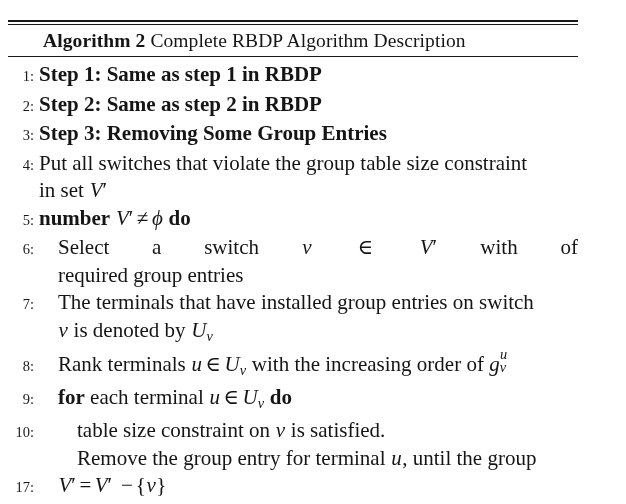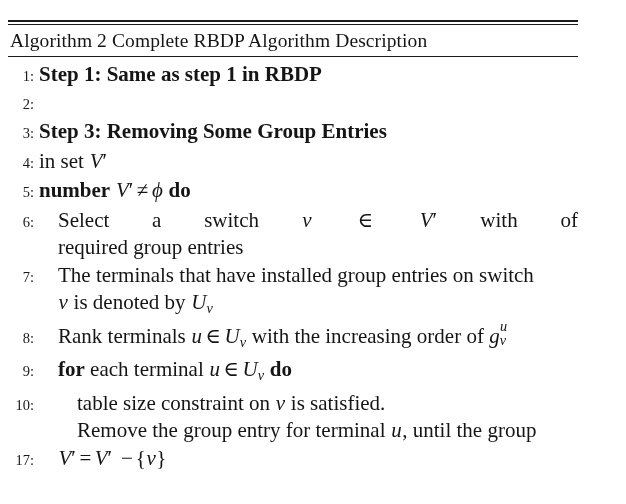--- a/index.html
+++ b/index.html
@@ -36,21 +36,21 @@
   .rule-gap { height: 2px; }
 
   
   .algo-caption {
     font-size: 19.5px;
     line-height: 25px;
     padding: 3px 0 3px 2px;
     white-space: nowrap;
     letter-spacing: 0.1px;
   }
-  .algo-caption .kw-bold { font-weight: normal; }
+  .algo-caption .kw-bold { font-weight: bold; margin-left: 33px; }
 
   
   .algo-body {
     padding-top: 4px;
     font-size: 19px;
   }
 
   .algo-line {
     display: flex;
     align-items: baseline;
@@ -140,30 +140,32 @@
 
   <div class="algo-body">
 
     <div class="algo-line">
       <span class="lineno">1</span>
       <span class="content indent-0 bold">Step 1: Same as step 1 in RBDP</span>
     </div>
 
     <div class="algo-line">
       <span class="lineno">2</span>
+      <span class="content indent-0 bold">Step 2: Same as step 2 in RBDP</span>
     </div>
 
     <div class="algo-line">
       <span class="lineno">3</span>
       <span class="content indent-0 bold">Step 3: Removing Some Group Entries</span>
     </div>
 
     <div class="algo-line">
       <span class="lineno">4</span>
       <span class="content indent-0">
+        <span class="wrap2">Put all switches that violate the group table size constraint</span>
         <span class="wrap2">in set <span class="math">V<span class="prime">′</span></span></span>
       </span>
     </div>
 
     <div class="algo-line">
       <span class="lineno">5</span>
       <span class="content indent-0"><span class="bold">number</span> <span class="math">V<span class="prime">′</span></span><span class="op">≠</span><span class="math">ϕ</span> <span class="bold">do</span></span>
     </div>
 
     <div class="algo-line">

